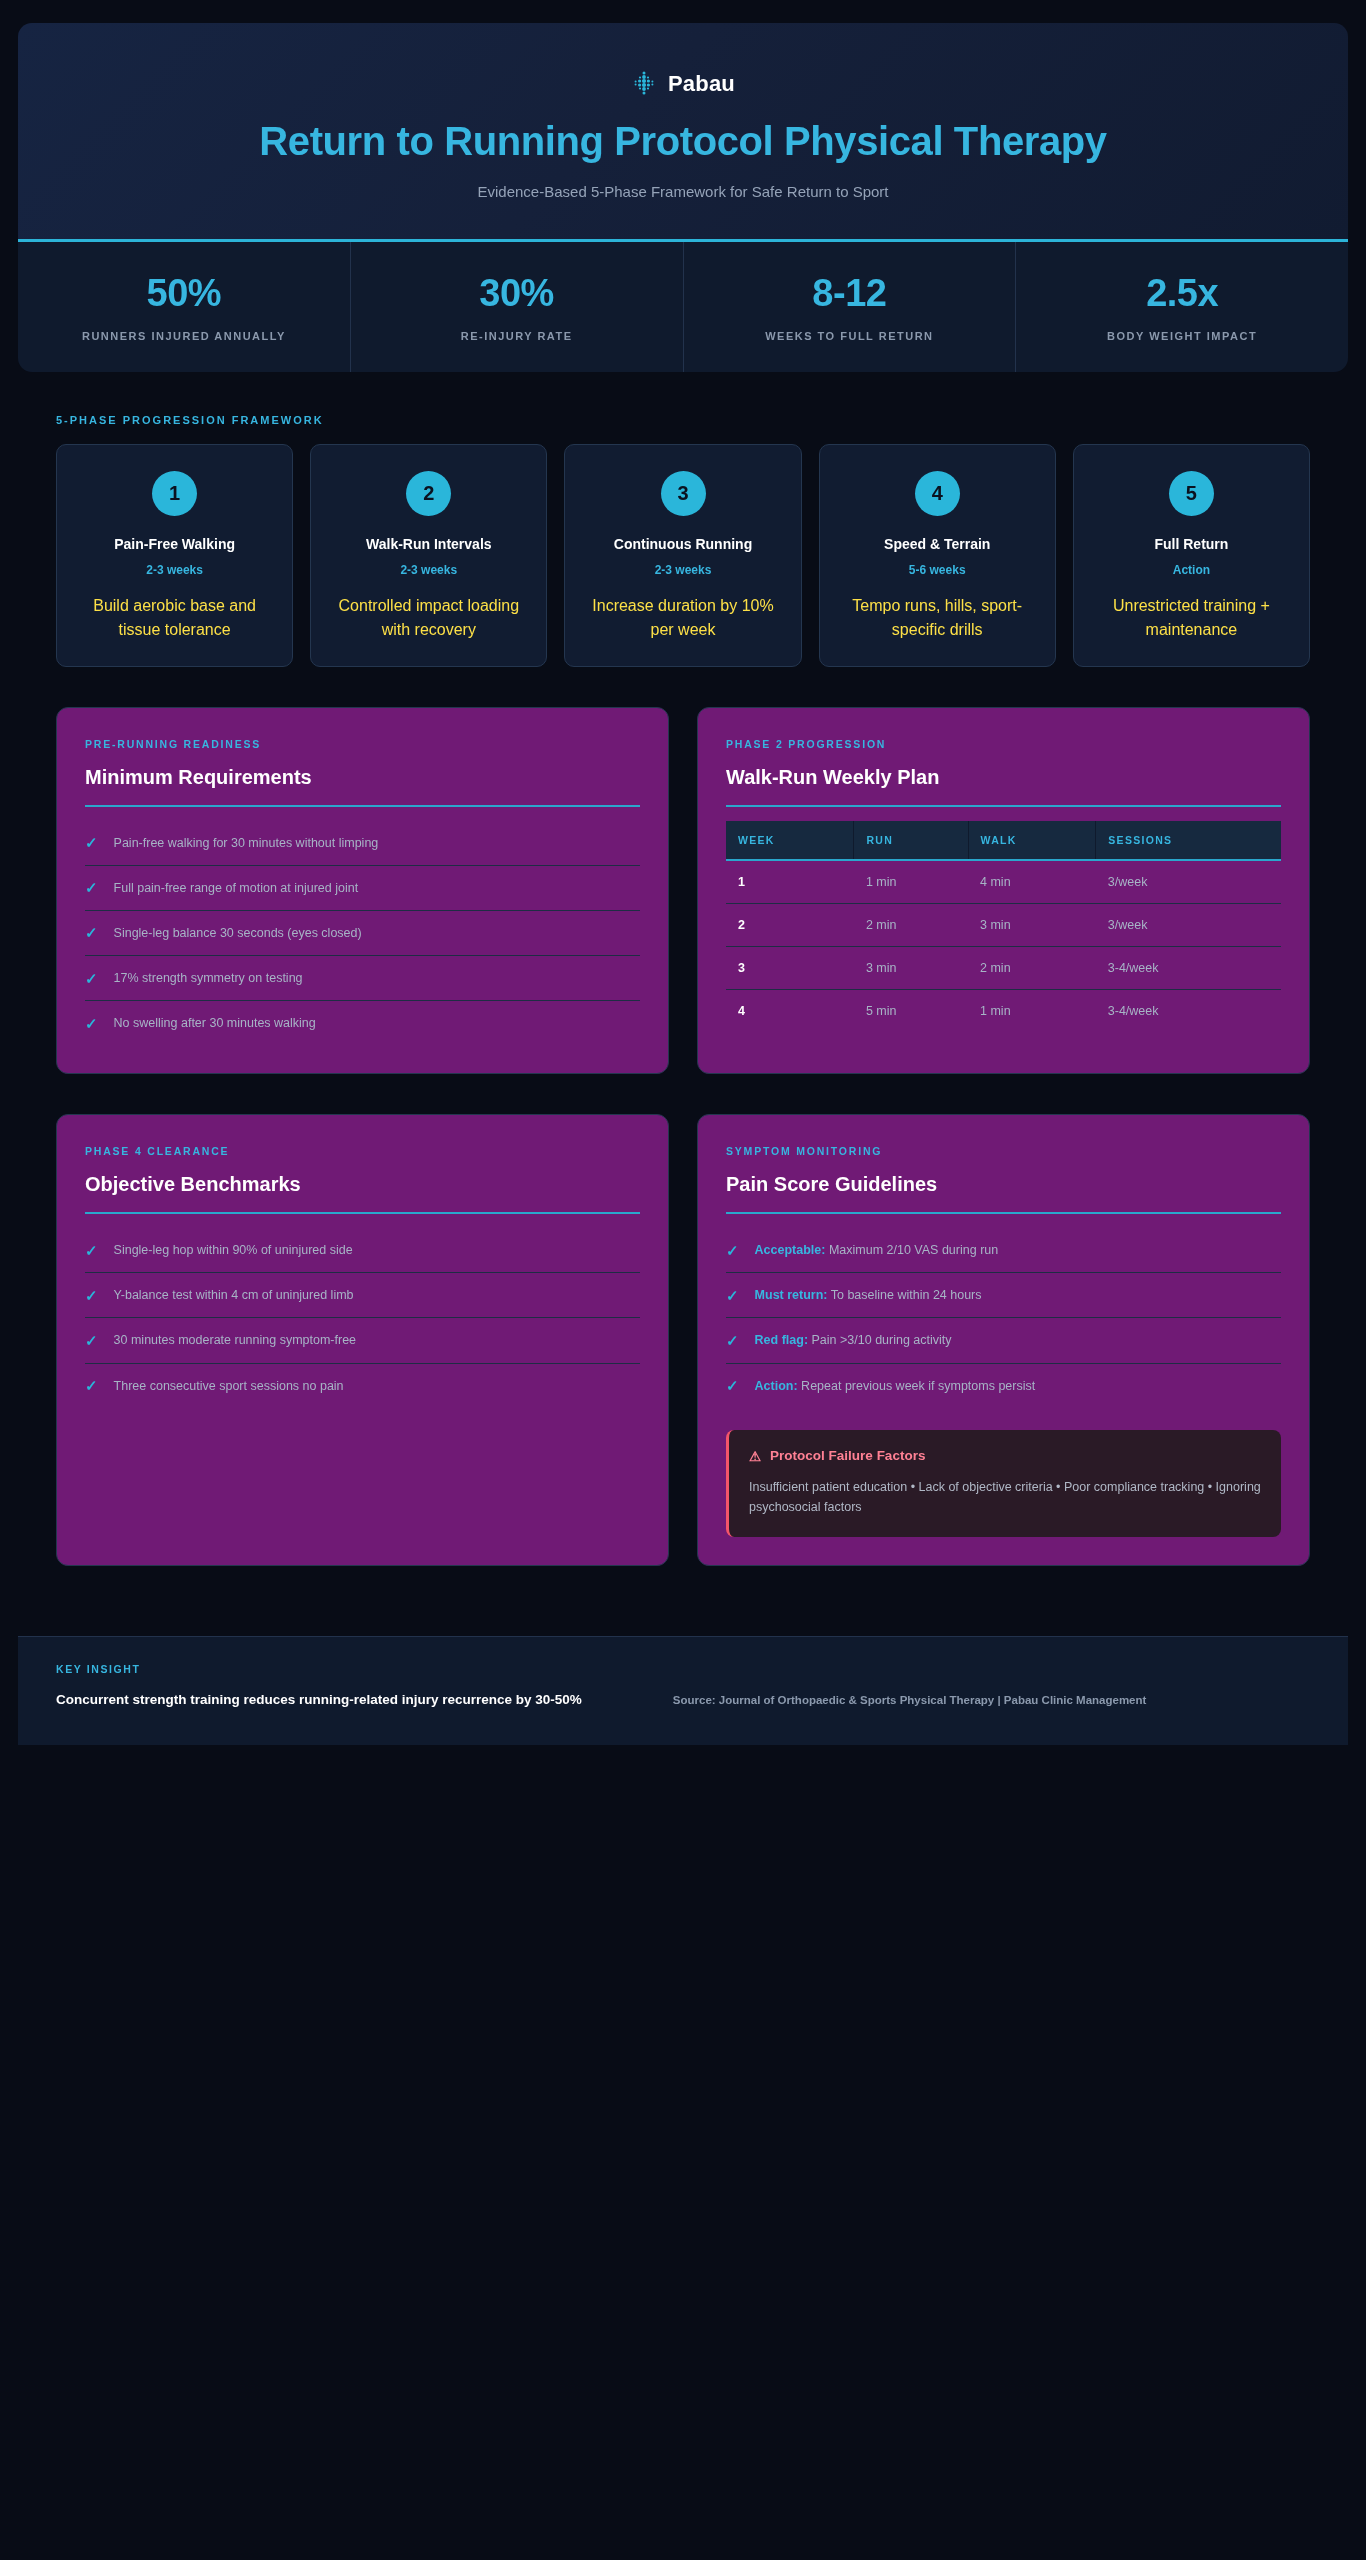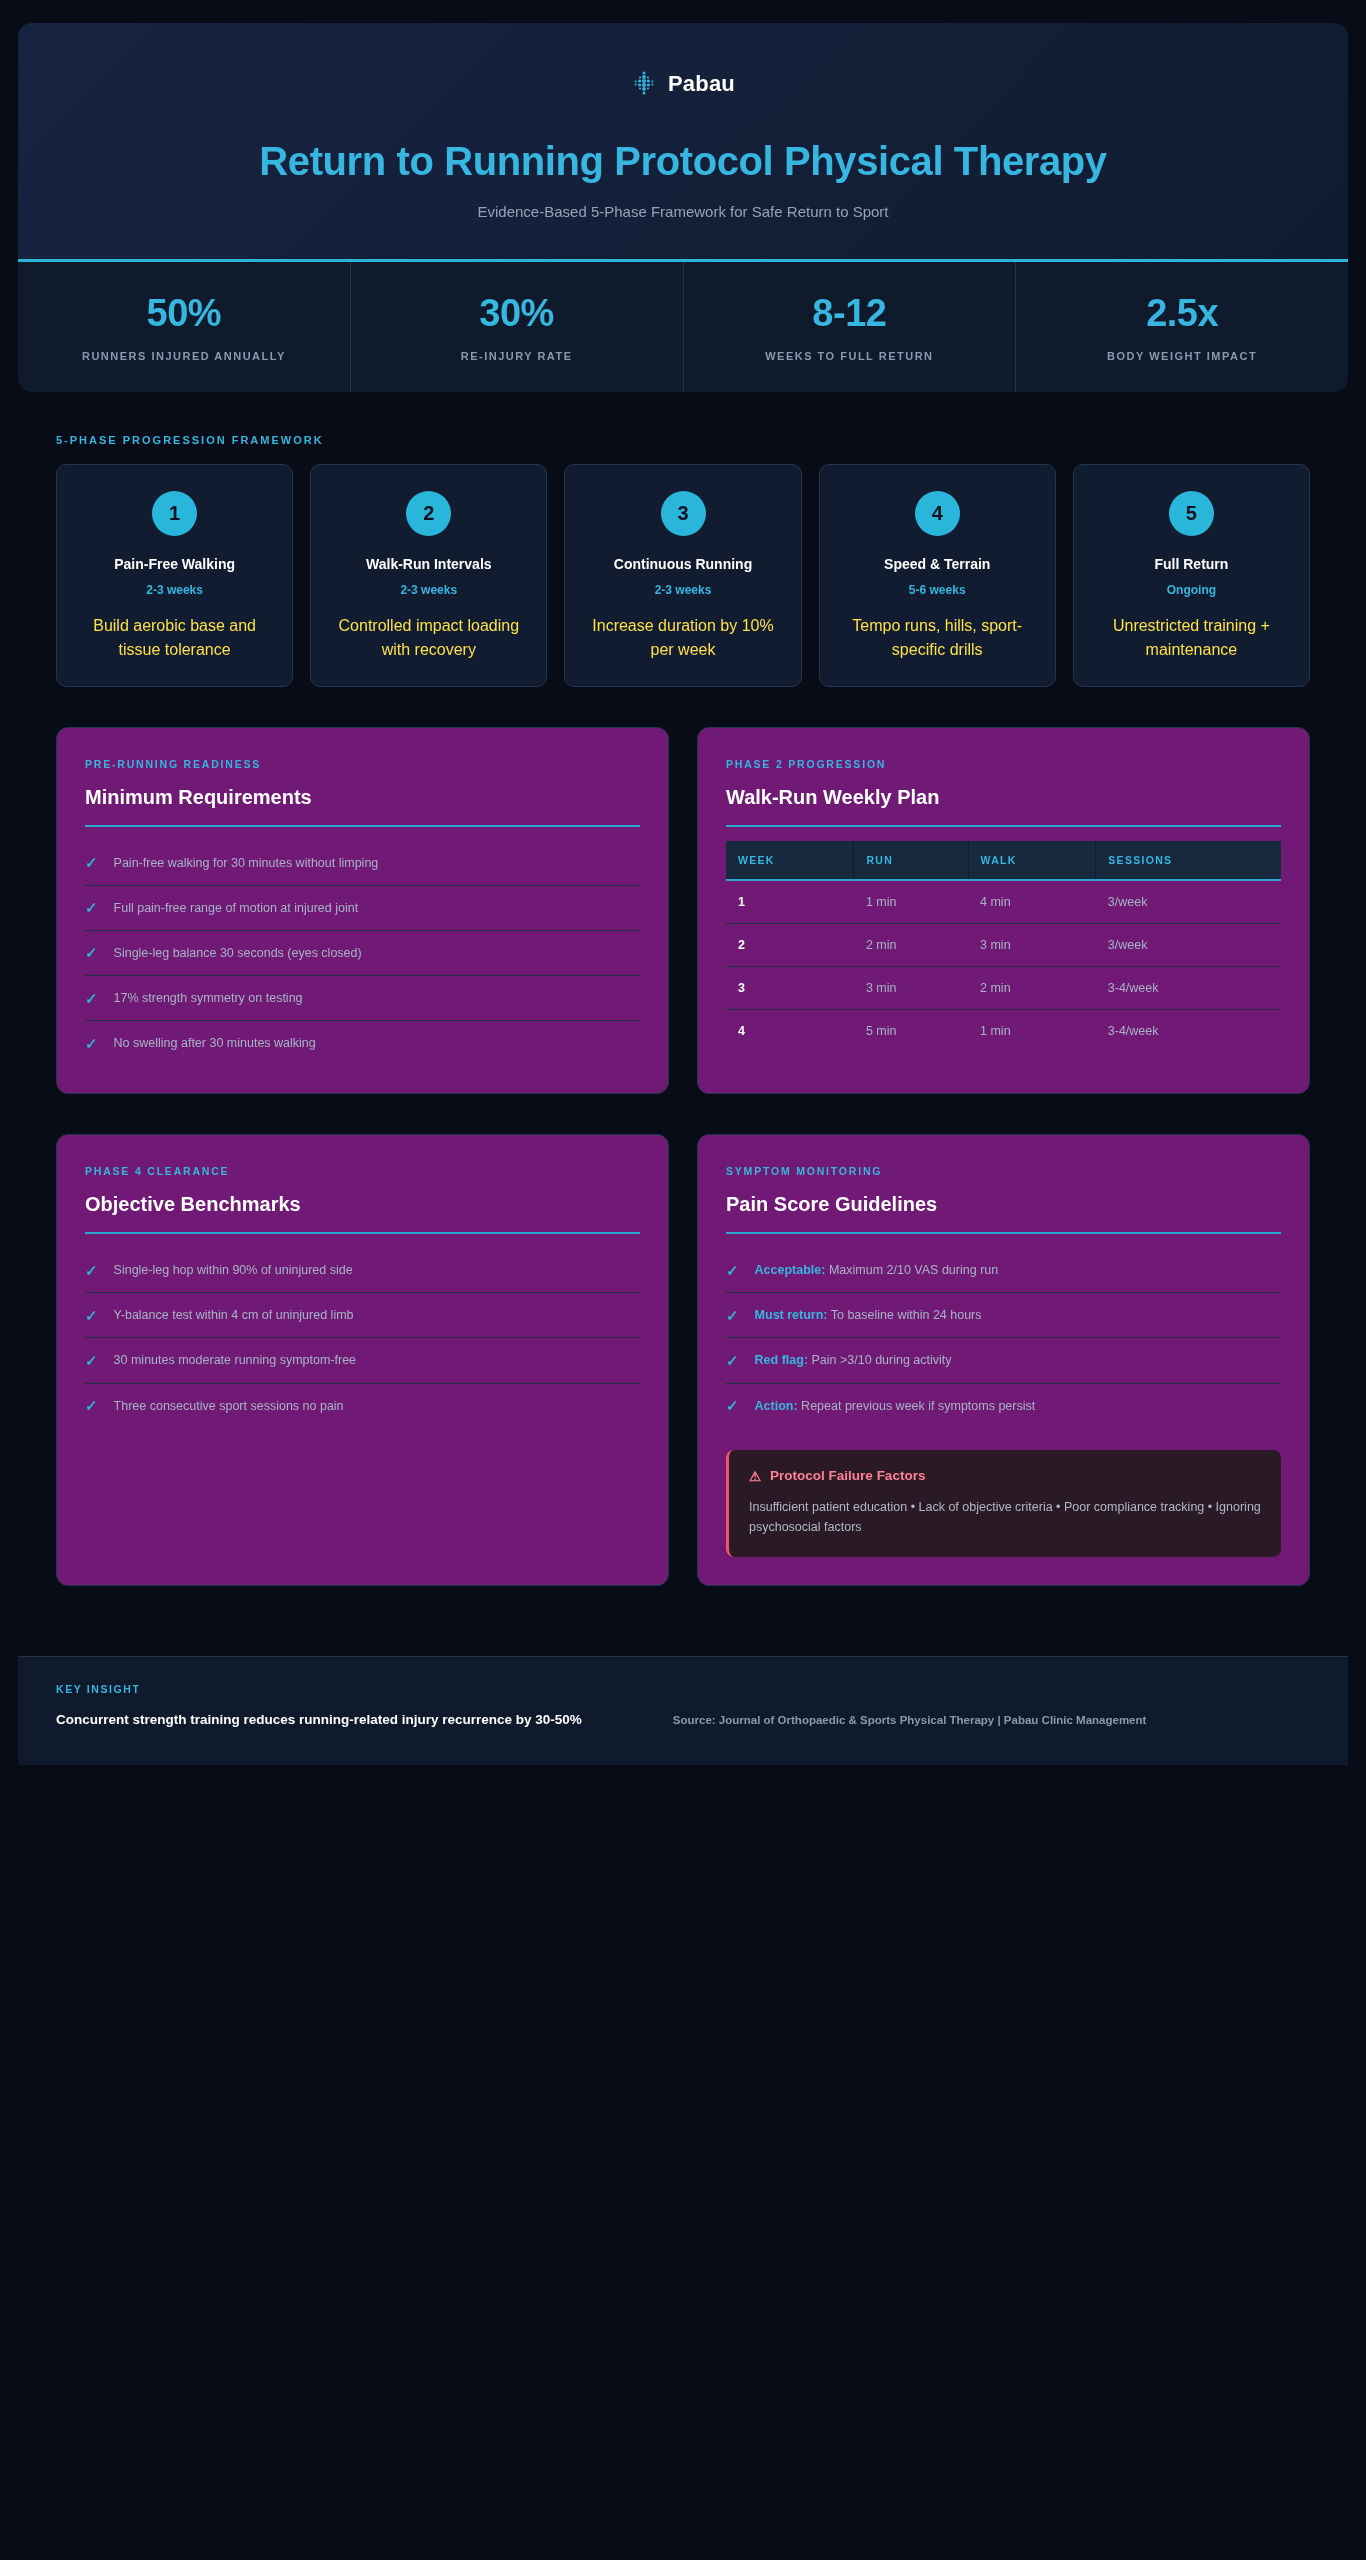--- a/index.html
+++ b/index.html
@@ -27,21 +27,21 @@
     position: relative;
     overflow: hidden;
   }
   .hero::after{
     content:"";
     position:absolute; left:0; right:0; bottom:0; height:3px;
     background:#2cb4d8;
   }
   .brand {
     display: flex; align-items: flex-end; justify-content: center;
-    gap: 11px; margin-bottom: 42px;
+    gap: 11px; margin-bottom: 22px;
   }
   .brand-mark { width: 26px; height: 26px; display:block; }
   .brand-name {
     color: #ffffff; font-size: 22px; font-weight: 700; letter-spacing: .2px;
   }
   .hero-title {
     color: #37b6e0;
     font-size: 40px;
     font-weight: 800;
     letter-spacing: -0.4px;
@@ -339,21 +339,21 @@
     </div>
     <div class="phase-card">
       <div class="phase-badge">4</div>
       <div class="phase-title">Speed &amp; Terrain</div>
       <div class="phase-dur">5-6 weeks</div>
       <div class="phase-desc">Tempo runs, hills, sport-specific drills</div>
     </div>
     <div class="phase-card">
       <div class="phase-badge">5</div>
       <div class="phase-title">Full Return</div>
-      <div class="phase-dur">Ongoing</div>
+      <div class="phase-dur">Action</div>
       <div class="phase-desc">Unrestricted training + maintenance</div>
     </div>
   </section>
 
   <section class="grid">
 
     <div class="panel">
       <div class="panel-eyebrow">PRE-RUNNING READINESS</div>
       <div class="panel-title">Minimum Requirements</div>
       <ul class="check-list">

